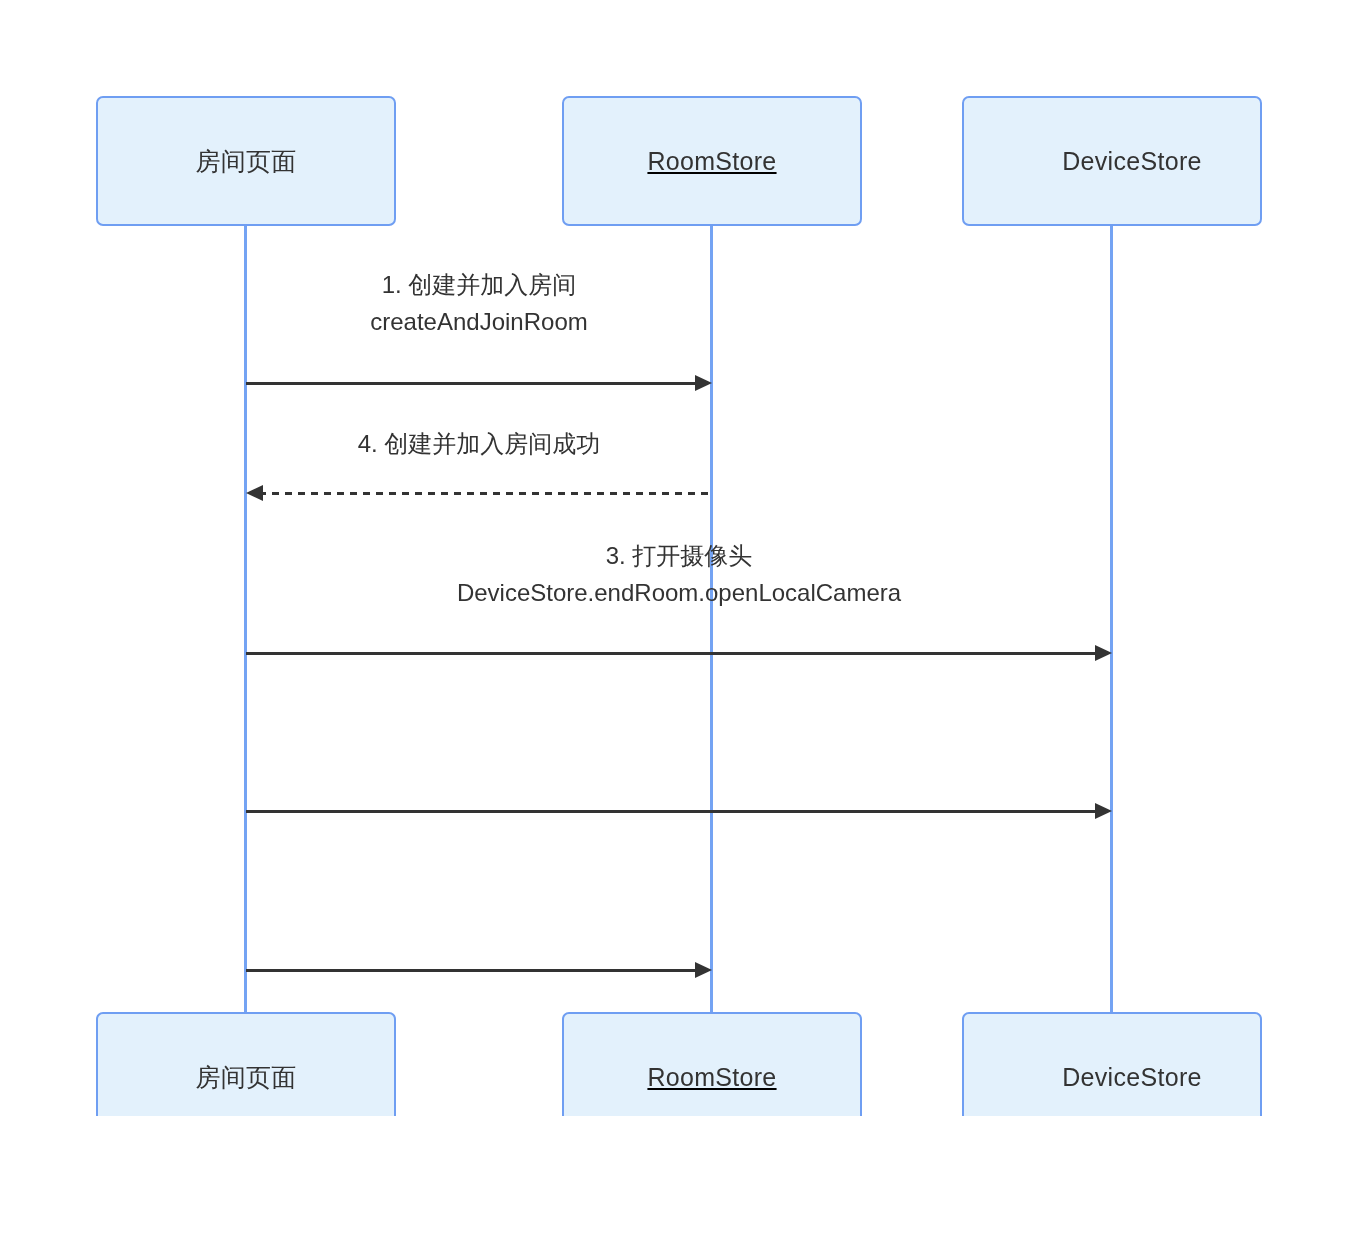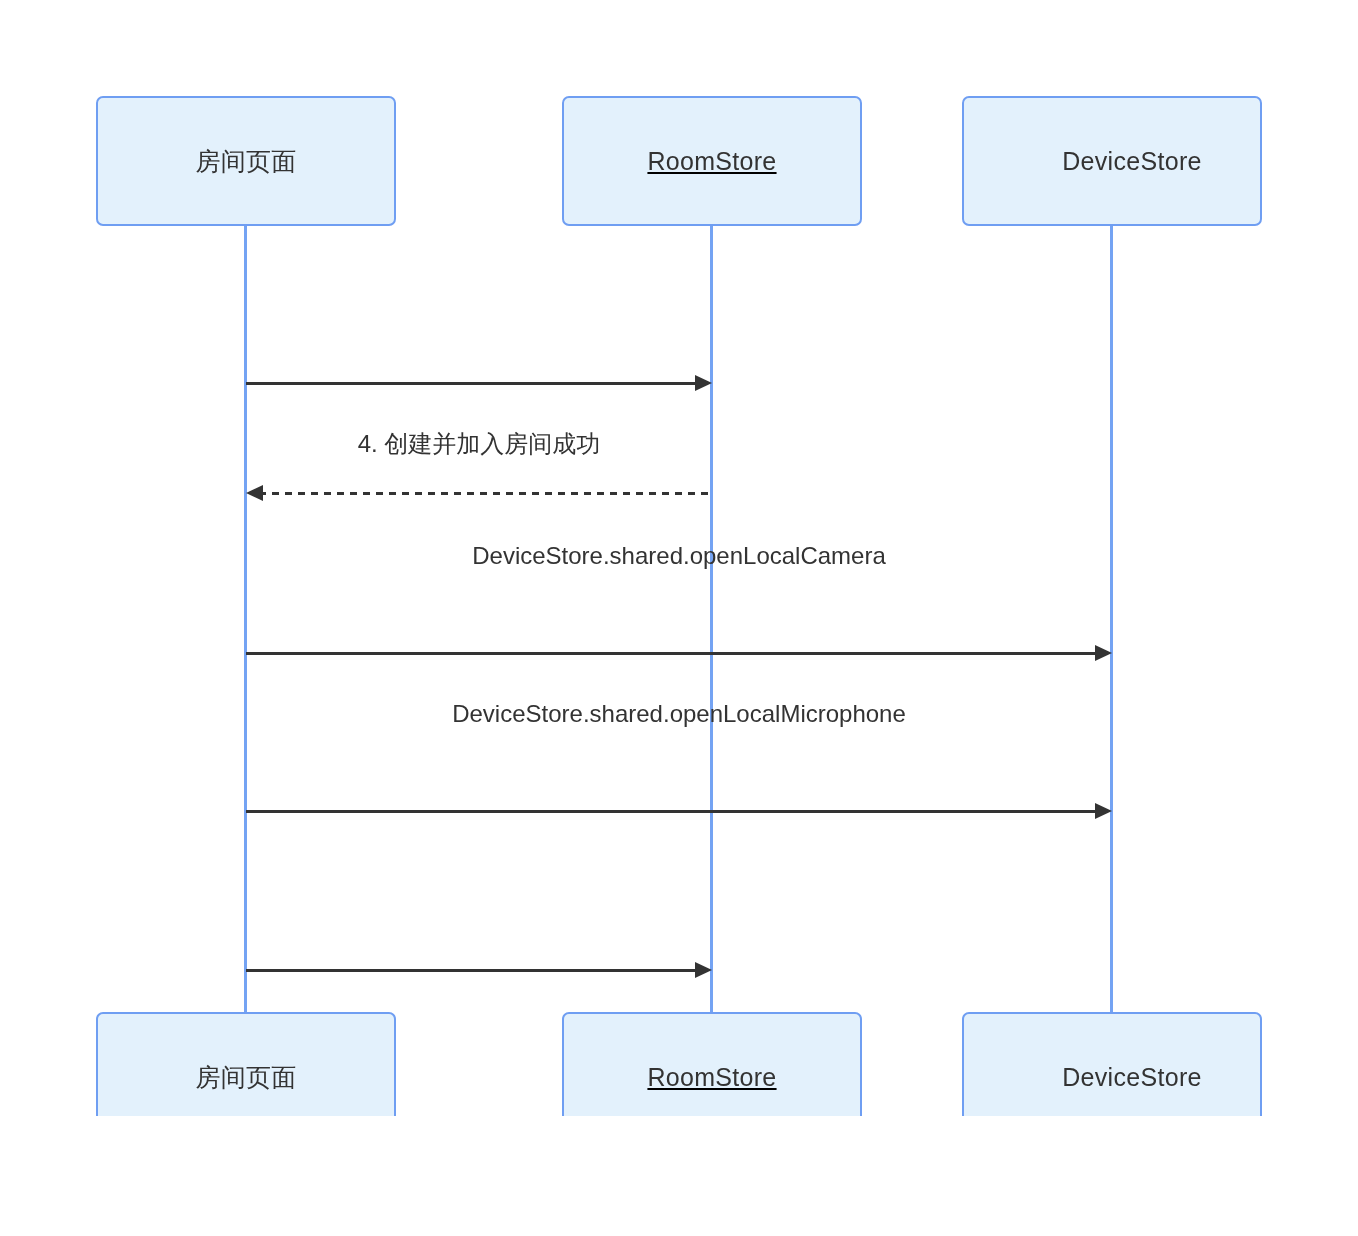--- a/index.html
+++ b/index.html
@@ -107,43 +107,47 @@
   <div class="actor row-top col-1">
     <span class="actor-label">房间页面</span>
   </div>
   <div class="actor row-top col-2">
     <span class="actor-label">RoomStore</span>
   </div>
   <div class="actor row-top col-3">
     <span class="actor-label">DeviceStore</span>
   </div>
 
+  <div class="msg-label" style="left:159px; top:266px;">
+    <div>1. 创建并加入房间</div>
+    <div>createAndJoinRoom</div>
+  </div>
   <div class="arrow solid" style="left:246px; top:375px; width:466px;">
     <span class="shaft"></span>
     <span class="head point-right"></span>
   </div>
 
   <div class="msg-label" style="left:159px; top:425px;">
     <div>4. 创建并加入房间成功</div>
   </div>
   <div class="arrow dashed" style="left:246px; top:485px; width:466px;">
     <span class="shaft"></span>
     <span class="head point-left"></span>
   </div>
 
   <div class="msg-label" style="left:359px; top:537px;">
-    <div>DeviceStore.shared.openLocalCamera</div>
+    <div>3. 打开摄像头</div>
+    <div>DeviceStore.endRoom.openLocalCamera</div>
   </div>
   <div class="arrow solid" style="left:246px; top:645px; width:866px;">
     <span class="shaft"></span>
     <span class="head point-right"></span>
   </div>
 
   <div class="msg-label" style="left:359px; top:695px;">
-    <div>DeviceStore.shared.openLocalMicrophone</div>
   </div>
   <div class="arrow solid" style="left:246px; top:803px; width:866px;">
     <span class="shaft"></span>
     <span class="head point-right"></span>
   </div>
 
   <div class="arrow solid" style="left:246px; top:962px; width:466px;">
     <span class="shaft"></span>
     <span class="head point-right"></span>
   </div>

